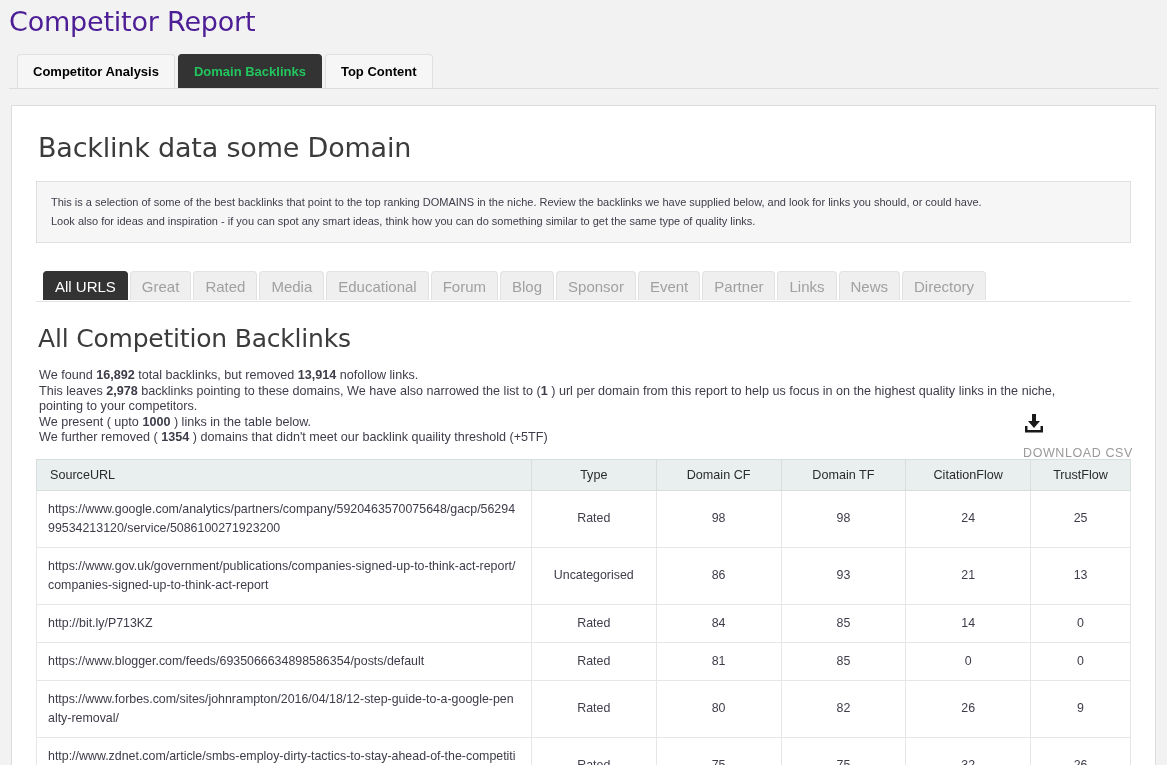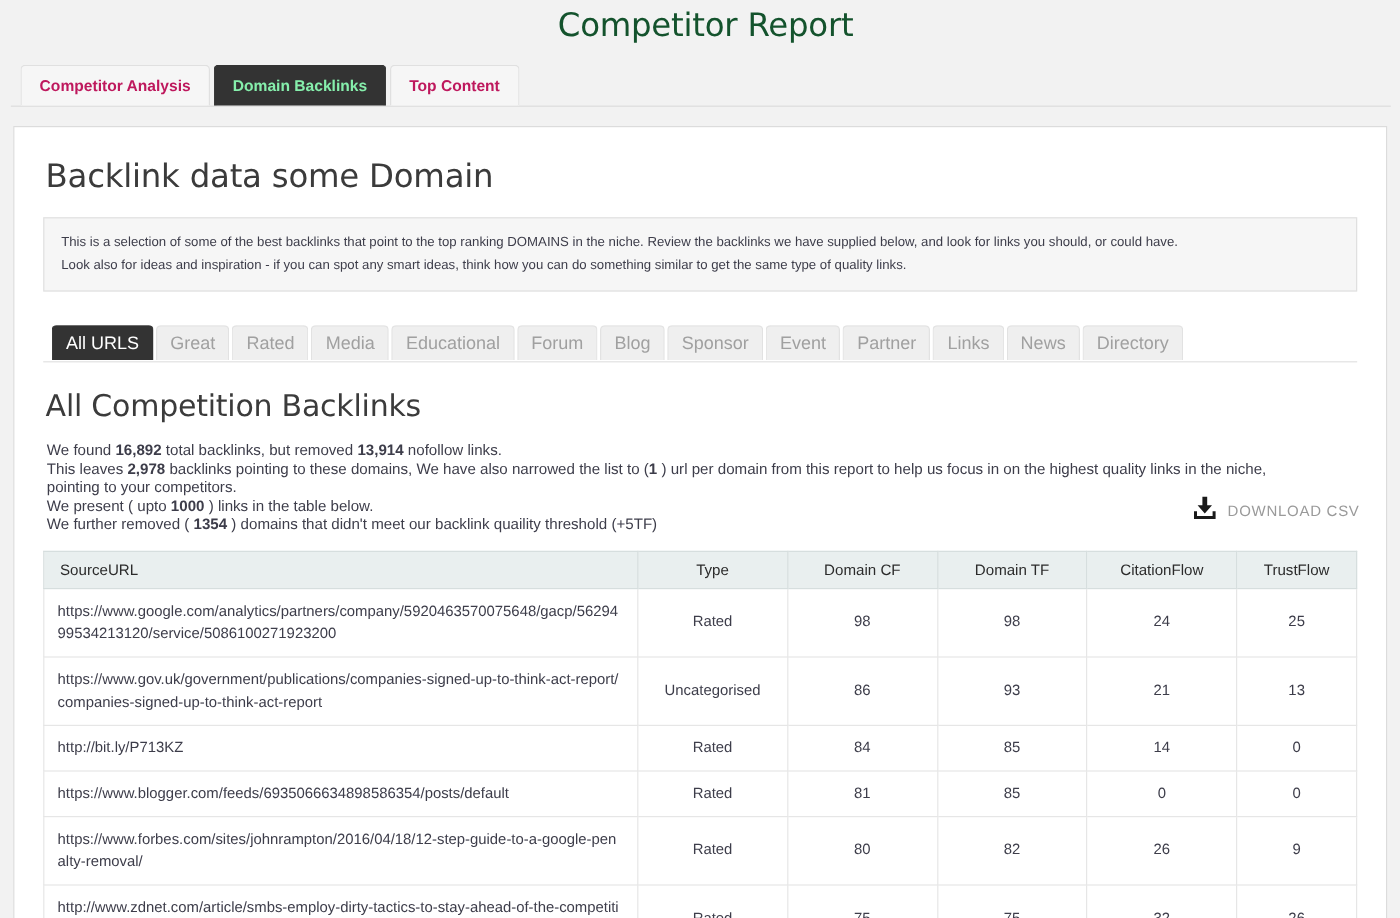--- a/index.html
+++ b/index.html
@@ -14,25 +14,24 @@
     color: #333;
   }
 
   .page { width: 1167px; height: 765px; position: relative; }
 
   
   .page-title {
     font-family: "DejaVu Sans", sans-serif;
     font-size: 27px;
     font-weight: 400;
-    color: #14532d;
+    color: #4c1d95;
     margin: 0;
     padding: 6px 0 0 9px;
     letter-spacing: -0.2px;
-    text-align: center;
   }
 
   
   .toptabs {
     position: relative;
     margin: 16px 0 0 9px;
     height: 36px;
     border-bottom: 1px solid #ddd;
     padding-left: 8px;
     width: 1150px;
@@ -40,30 +39,30 @@
   .toptab {
     display: inline-block;
     vertical-align: bottom;
     font-size: 13px;
     font-weight: bold;
     padding: 9px 15px 8px 15px;
     border: 1px solid #e0e0e0;
     border-bottom: none;
     border-radius: 4px 4px 0 0;
     background: #f6f6f6;
-    color: #be185d;
+    color: #000000;
     margin-right: 3px;
     position: relative;
     top: 1px;
     cursor: pointer;
     line-height: 16px;
   }
   .toptab.active {
     background: #333333;
-    color: #86efac;
+    color: #22c55e;
     border-color: #333333;
   }
 
   
   .panel {
     position: absolute;
     left: 11px;
     top: 105px;
     width: 1145px;
     background: #ffffff;
@@ -143,24 +142,24 @@
     max-width: 1040px;
   }
   .stats p { margin: 0 0 0 0; }
   .stats b { font-weight: bold; }
 
   .csv-btn {
     position: absolute;
     right: 22px;
     top: 306px;
     display: flex;
-    align-items: center;
     gap: 8px;
     cursor: pointer;
     user-select: none;
+    flex-direction: column;
   }
   .csv-label {
     font-size: 12.5px;
     letter-spacing: 0.6px;
     color: #9a9a9a;
     font-weight: 400;
   }
   .dl-icon { display: block; }
 
   

